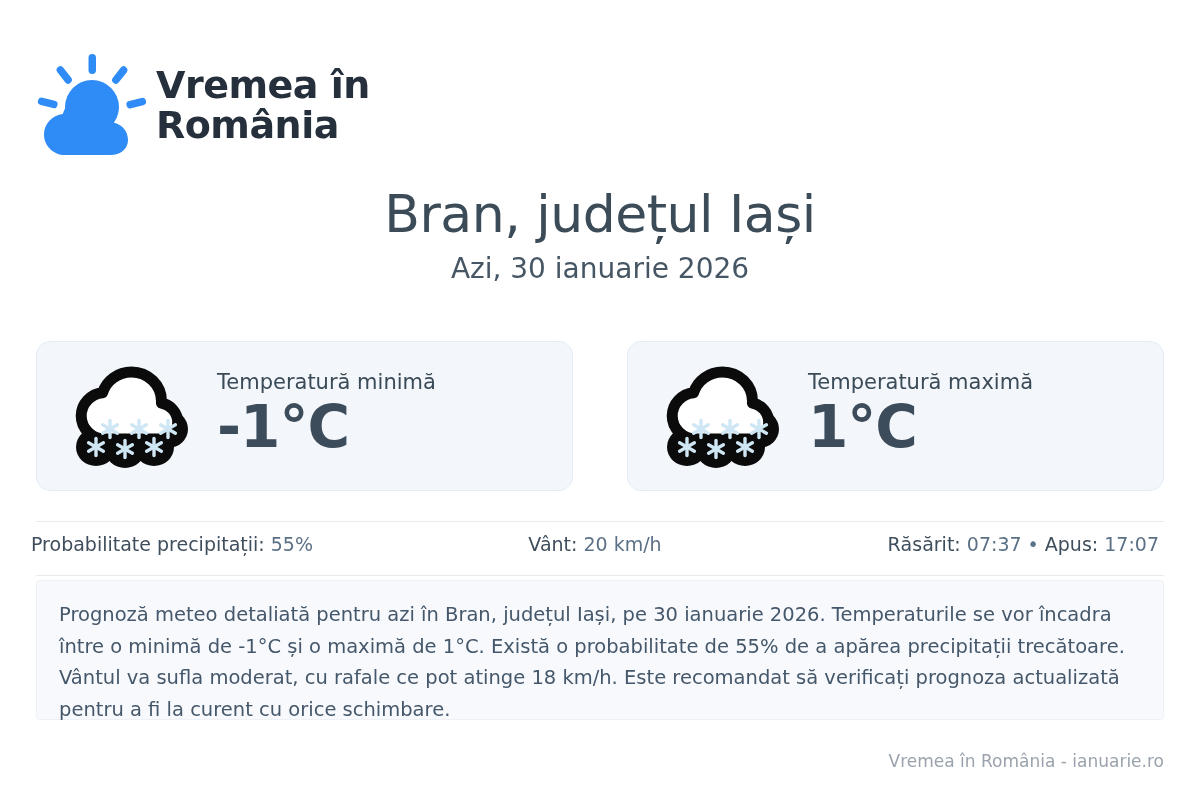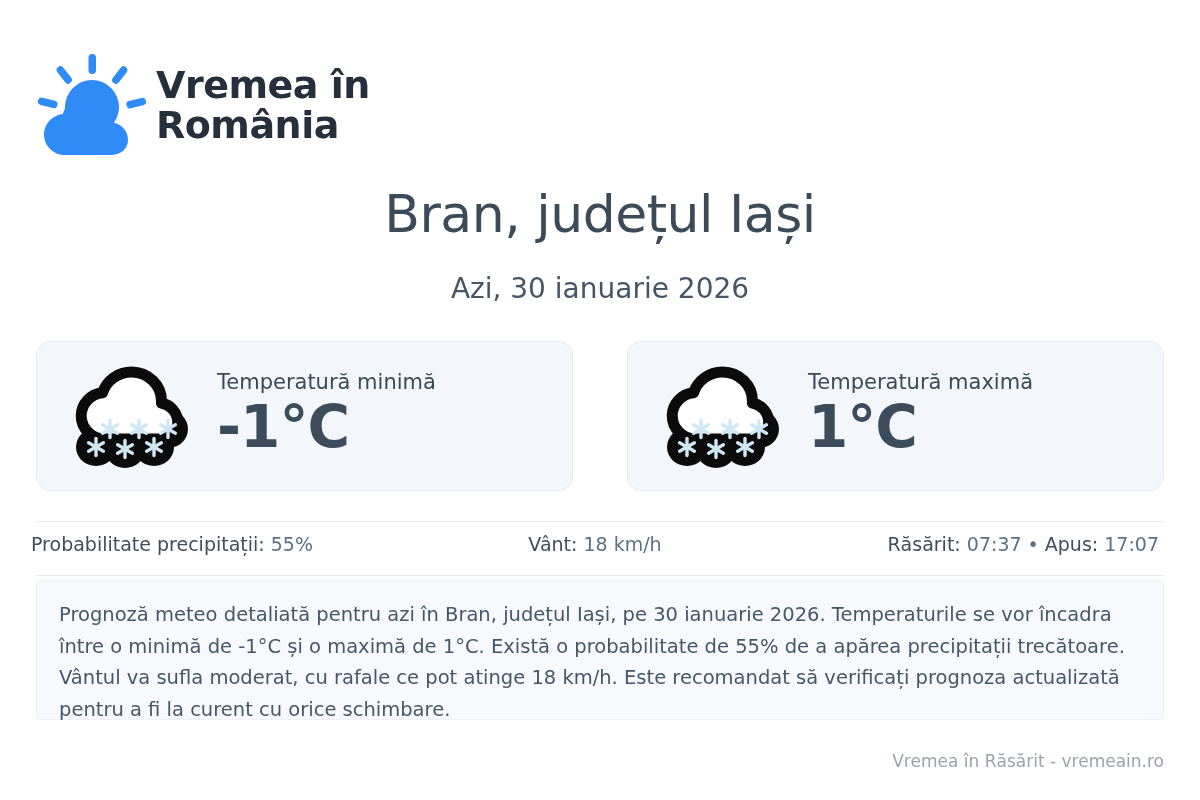--- a/index.html
+++ b/index.html
@@ -56,21 +56,21 @@
     width: 1200px;
     text-align: center;
     font-size: 52px;
     font-weight: 400;
     letter-spacing: -0.5px;
     color: #3b4b58;
   }
   .subtitle {
     position: absolute;
     left: 0;
-    top: 272px;
+    top: 252px;
     width: 1200px;
     text-align: center;
     font-size: 28px;
     font-weight: 400;
     color: #475664;
   }
 
   
   .cards {
     position: absolute;
@@ -309,26 +309,26 @@
 
   </div>
 
   <div class="divider divider-top"></div>
 
   <div class="stats">
     <div class="stat stat-precip">
       <span>Probabilitate precipitații: </span><span class="val">55%</span>
     </div>
     <div class="stat stat-wind">
-      <span>Vânt: </span><span class="val">18 km/h</span>
+      <span>Vânt: </span><span class="val">20 km/h</span>
     </div>
     <div class="stat stat-sun">
       <span>Răsărit: </span><span class="val">07:37</span><span class="dot">•</span><span>Apus: </span><span class="val">17:07</span>
     </div>
   </div>
 
   <div class="divider divider-bottom"></div>
 
   <div class="description">Prognoză meteo detaliată pentru azi în Bran, județul Iași, pe 30 ianuarie 2026. Temperaturile se vor încadra între o minimă de -1°C și o maximă de 1°C. Există o probabilitate de 55% de a apărea precipitații trecătoare. Vântul va sufla moderat, cu rafale ce pot atinge 18 km/h. Este recomandat să verificați prognoza actualizată pentru a fi la curent cu orice schimbare.</div>
 
-  <div class="footer">Vremea în Răsărit - vremeain.ro</div>
+  <div class="footer">Vremea în România - ianuarie.ro</div>
 
 </div>
 
 </body></html>

